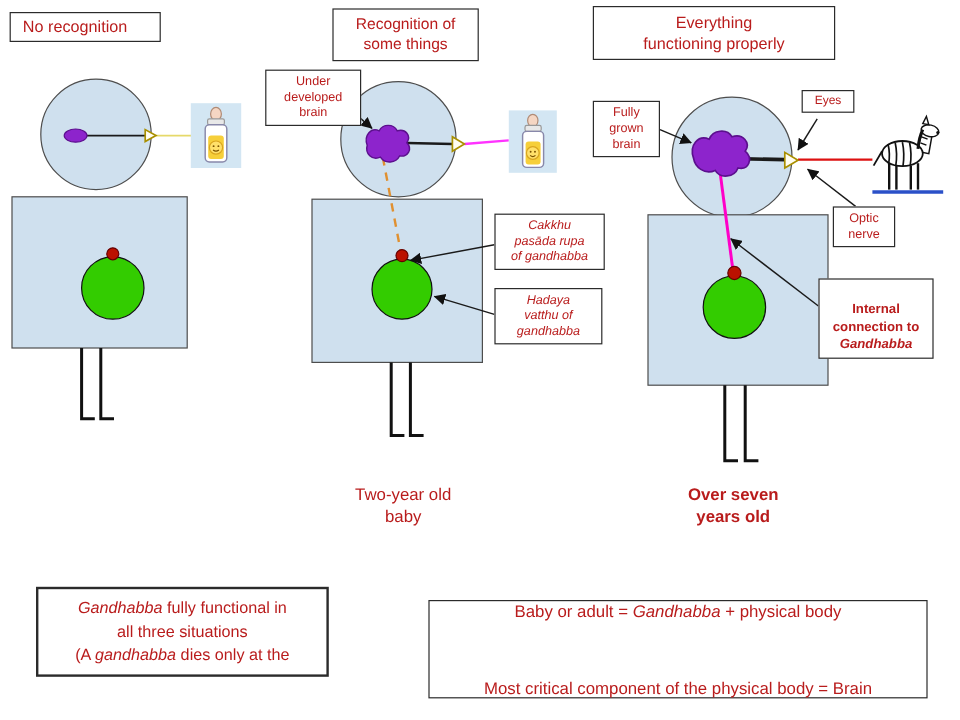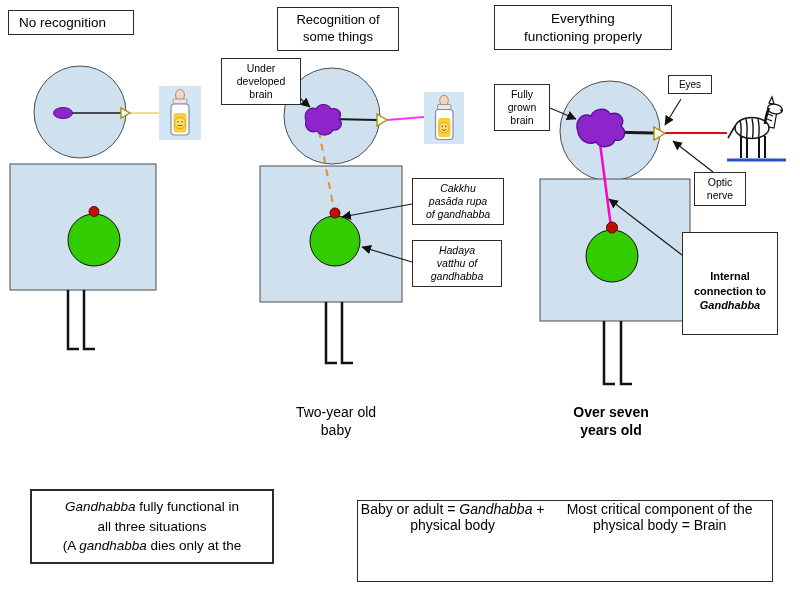--- a/index.html
+++ b/index.html
@@ -1,46 +1,46 @@
 <!DOCTYPE html>
 <html><head>
 <meta charset="utf-8">
 <style>
   html,body{margin:0;padding:0;background:#fff;}
   .stage{position:relative;width:800px;height:600px;background:#ffffff;
-         font-family:"Liberation Sans",sans-serif;color:#000000;overflow:hidden;}
+         font-family:"Liberation Sans",sans-serif;color:#b91c1c;overflow:hidden;}
   .abs{position:absolute;box-sizing:border-box;}
   .box{border:1px solid #2b2b2b;background:#fff;}
   .ctr{text-align:center;}
   .pre{white-space:pre-line;}
   em{font-style:italic;}
   svg{position:absolute;left:0;top:0;}
 
   .title-left{left:8px;top:10px;width:126px;padding:4px 0 4px 10px;font-size:13.5px;}
   .title-mid{left:277px;top:7px;width:122px;padding:4px 14px;font-size:13px;line-height:1.3;}
-  .title-right{left:494px;top:5px;width:178px;padding:4px 2px;font-size:13.5px;line-height:1.3;}
+  .title-right{left:494px;top:5px;width:202px;padding:4px 2px;font-size:13.5px;line-height:1.3;}
 
   .lbl{font-size:10.5px;line-height:1.25;padding:3px 3px;}
   .under-box{left:221px;top:58px;width:80px;}
   .fully-box{left:494px;top:84px;width:56px;}
   .eyes-box{left:668px;top:75px;width:44px;font-size:10px;padding:3px 2px;}
   .optic-box{left:694px;top:172px;width:52px;}
   .cakkhu-box{left:412px;top:178px;width:92px;font-style:italic;}
   .hadaya-box{left:412px;top:240px;width:90px;font-style:italic;}
-  .internal-box{left:682px;top:232px;width:96px;font-weight:bold;font-size:11px;line-height:1.3;padding:22px 3px;}
+  .internal-box{left:682px;top:232px;width:96px;font-weight:bold;font-size:11px;line-height:1.3;padding:4px 3px;}
 
   .caption{font-size:14px;line-height:1.3;}
   .cap-left{left:20px;top:414px;width:145px;}
   .cap-mid{left:280px;top:403px;width:112px;}
   .cap-right{left:552px;top:403px;width:118px;font-weight:bold;}
 
   .note-left{left:30px;top:489px;width:244px;border-width:2px;font-size:13.5px;
              line-height:1.45;padding:6px 4px;}
   .note-right{left:357px;top:500px;width:416px;height:82px;border-width:1.5px;font-size:14px;
-              display:flex;flex-direction:row;justify-content:space-between;}
+              display:flex;flex-direction:column;justify-content:space-between;}
 </style>
 </head>
 <body>
 
 <div class="stage">
 
 <svg width="800" height="600" viewBox="0 0 800 600">
   <defs>
     <marker id="arr" markerWidth="10" markerHeight="8" refX="7.5" refY="4" orient="auto">
       <path d="M0 0 L8 4 L0 8 Z" fill="#111"></path>

